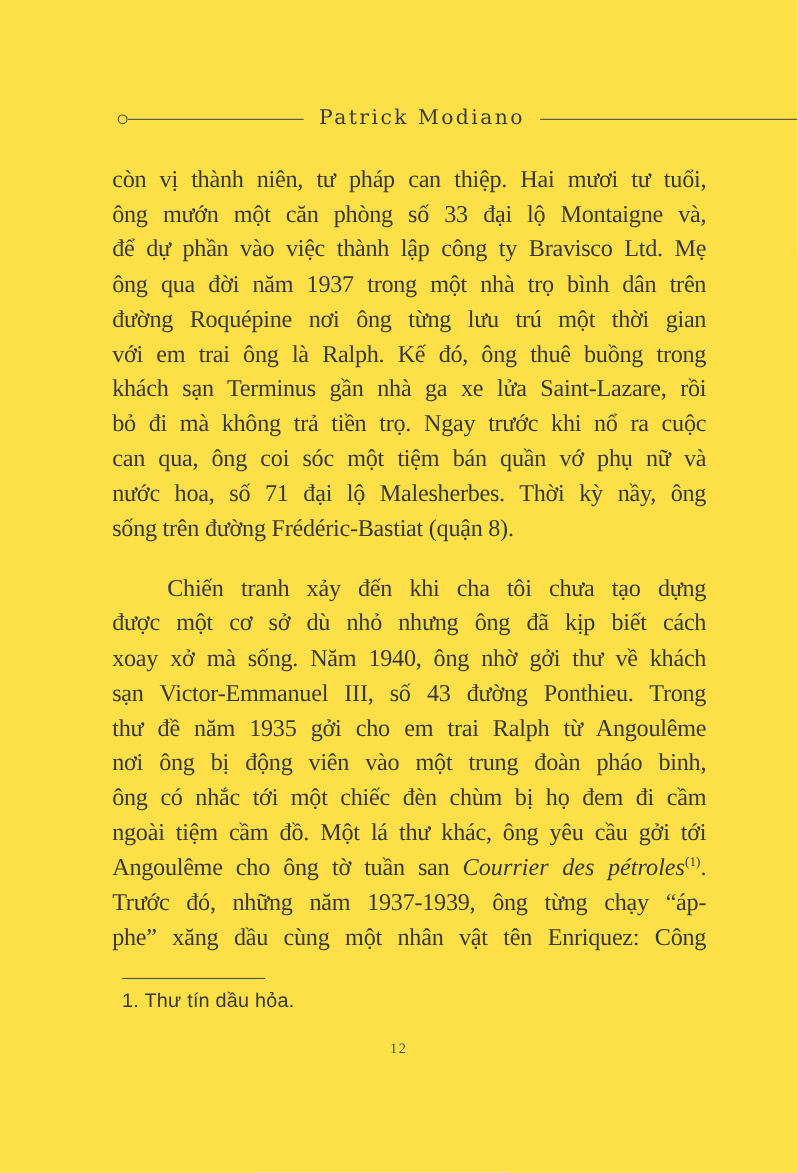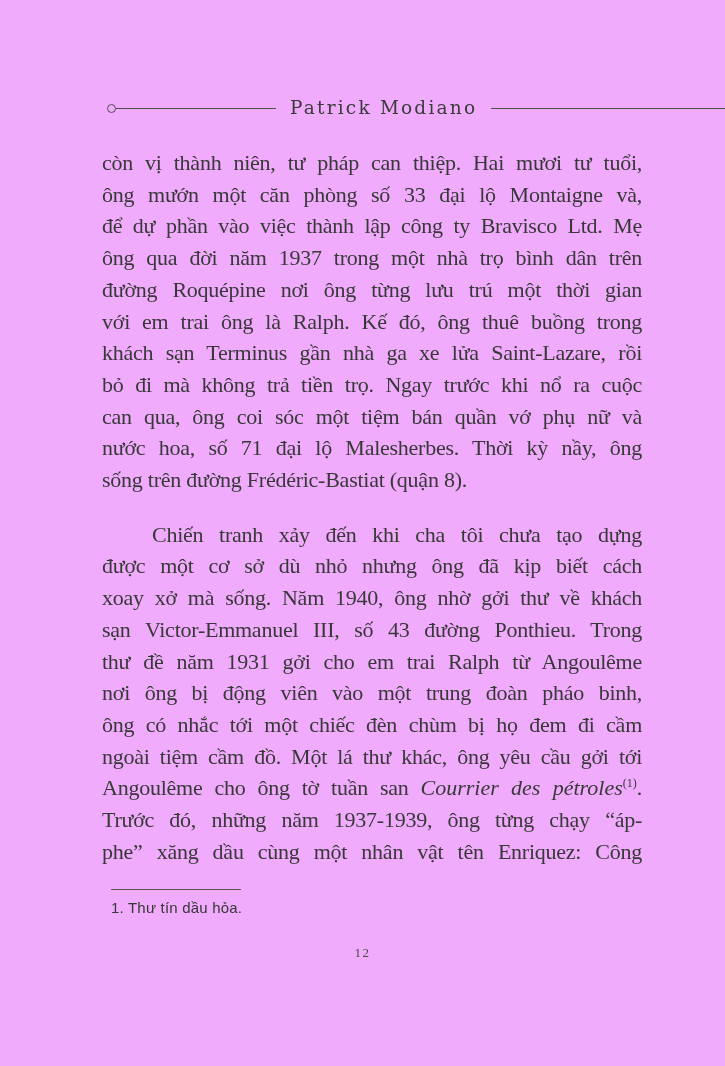--- a/index.html
+++ b/index.html
@@ -1,19 +1,19 @@
 <!DOCTYPE html>
 <html><head>
 <meta charset="utf-8">
 <style>
   html,body{margin:0;padding:0;background:#e8e8e8;}
   .page{
     position:relative;
     width:725px;height:1066px;
-    background:#f0abfc;
+    background:#fde047;
     overflow:hidden;
     font-family:"Liberation Serif","DejaVu Serif",serif;
     color:#383838;
   }
   
   .header{
     position:absolute;left:107px;right:0;top:98px;
     display:flex;align-items:center;
   }
   .ornament-circle{
@@ -48,21 +48,21 @@
     position:relative;top:-8px;letter-spacing:0;
   }
   
   .footnote{
     position:absolute;left:111px;top:889px;width:420px;
   }
   .footnote-rule{width:130px;height:1.2px;background:#555555;}
   .footnote-text{
     margin-top:9px;
     font-family:"Liberation Sans","DejaVu Sans",sans-serif;
-    font-size:15px;color:#373737;letter-spacing:0.2px;
+    font-size:18px;color:#373737;letter-spacing:0.2px;
   }
   
   .pagenum{
     position:absolute;left:0;right:0;top:945px;
     text-align:center;
     font-family:Liberation Serif, serif;
     font-size:13px;letter-spacing:1.5px;color:#4a4a4a;
   }
 </style>
 </head>
@@ -86,21 +86,21 @@
       <div class="line">với em trai ông là Ralph. Kế đó, ông thuê buồng trong</div>
       <div class="line">khách sạn Terminus gần nhà ga xe lửa Saint-Lazare, rồi</div>
       <div class="line">bỏ đi mà không trả tiền trọ. Ngay trước khi nổ ra cuộc</div>
       <div class="line">can qua, ông coi sóc một tiệm bán quần vớ phụ nữ và</div>
       <div class="line">nước hoa, số 71 đại lộ Malesherbes. Thời kỳ nầy, ông</div>
       <div class="line last">sống trên đường Frédéric-Bastiat (quận 8).</div>
       <div class="line indent">Chiến tranh xảy đến khi cha tôi chưa tạo dựng</div>
       <div class="line">được một cơ sở dù nhỏ nhưng ông đã kịp biết cách</div>
       <div class="line">xoay xở mà sống. Năm 1940, ông nhờ gởi thư về khách</div>
       <div class="line">sạn Victor-Emmanuel III, số 43 đường Ponthieu. Trong</div>
-      <div class="line">thư đề năm 1931 gởi cho em trai Ralph từ Angoulême</div>
+      <div class="line">thư đề năm 1935 gởi cho em trai Ralph từ Angoulême</div>
       <div class="line">nơi ông bị động viên vào một trung đoàn pháo binh,</div>
       <div class="line">ông có nhắc tới một chiếc đèn chùm bị họ đem đi cầm</div>
       <div class="line">ngoài tiệm cầm đồ. Một lá thư khác, ông yêu cầu gởi tới</div>
       <div class="line">Angoulême cho ông tờ tuần san <i>Courrier des pétroles</i><sup>(1)</sup>.</div>
       <div class="line">Trước đó, những năm 1937-1939, ông từng chạy “áp-</div>
       <div class="line">phe” xăng dầu cùng một nhân vật tên Enriquez: Công</div>
     </div>
 
   <div class="footnote">
     <div class="footnote-rule"></div>

